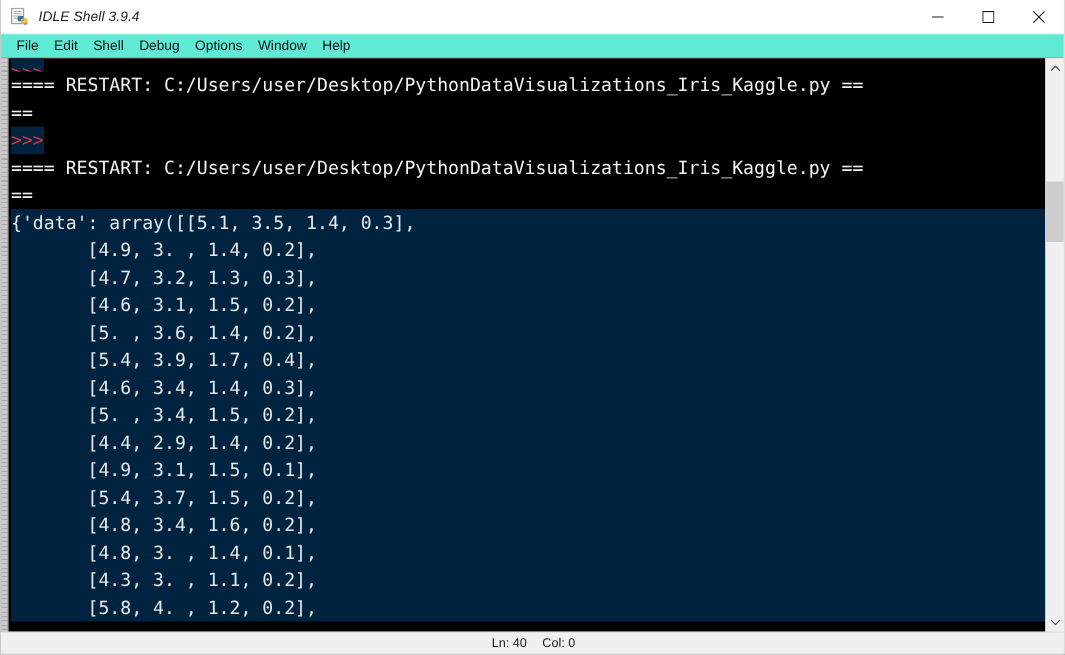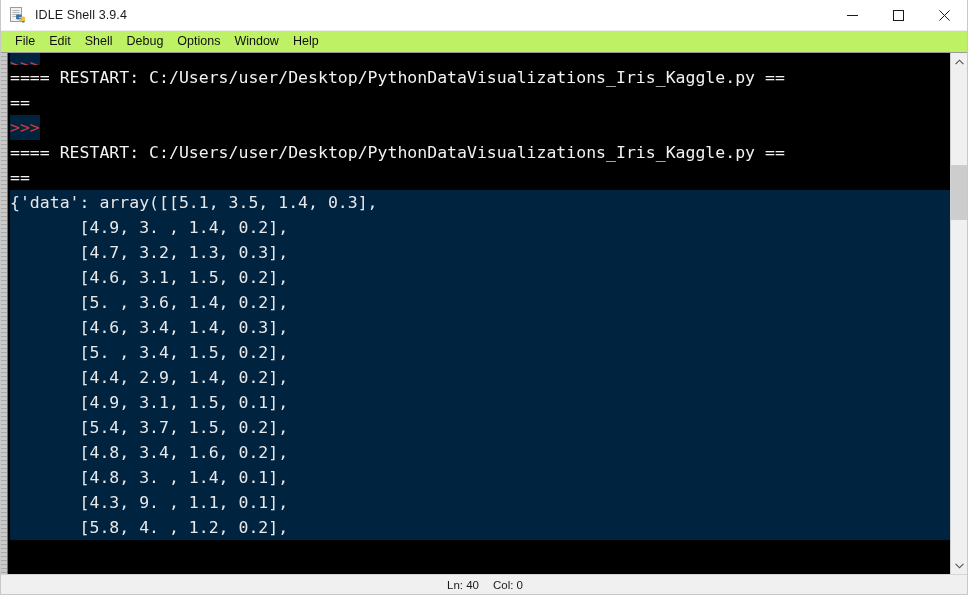--- a/index.html
+++ b/index.html
@@ -30,20 +30,21 @@
 
   
   .titlebar {
     height: 31px;
     min-height: 31px;
     background: #ffffff;
     display: flex;
     align-items: center;
     border-bottom: 1px solid #eeeeee;
     position: relative;
+    font-style: italic;
   }
   .title-icon {
     width: 17px;
     height: 17px;
     margin-left: 9px;
     margin-right: 8px;
     flex: 0 0 auto;
     position: relative;
   }
   .title-text {
@@ -67,21 +68,21 @@
     border: none;
     padding: 0;
     cursor: default;
   }
   .winbtn svg { display: block; }
 
   
   .menubar {
     height: 21px;
     min-height: 21px;
-    background: #bef264;
+    background: #5eead4;
     display: flex;
     align-items: flex-end;
     padding-left: 7px;
   }
   .menuitem {
     font-size: 12.5px;
     color: #111111;
     padding: 0 7px;
     line-height: 21px;
     white-space: nowrap;
@@ -267,28 +268,29 @@
       <div class="line"><span class="restart">==== RESTART: C:/Users/user/Desktop/PythonDataVisualizations_Iris_Kaggle.py ==</span></div>
       <div class="line"><span class="restart">==</span></div>
 
       <div class="datablock">
         <div class="line">{'data': array([[5.1, 3.5, 1.4, 0.3],</div>
         <div>
             <div class="line">       [4.9, 3. , 1.4, 0.2],</div>
             <div class="line">       [4.7, 3.2, 1.3, 0.3],</div>
             <div class="line">       [4.6, 3.1, 1.5, 0.2],</div>
             <div class="line">       [5. , 3.6, 1.4, 0.2],</div>
+            <div class="line">       [5.4, 3.9, 1.7, 0.4],</div>
             <div class="line">       [4.6, 3.4, 1.4, 0.3],</div>
             <div class="line">       [5. , 3.4, 1.5, 0.2],</div>
             <div class="line">       [4.4, 2.9, 1.4, 0.2],</div>
             <div class="line">       [4.9, 3.1, 1.5, 0.1],</div>
             <div class="line">       [5.4, 3.7, 1.5, 0.2],</div>
             <div class="line">       [4.8, 3.4, 1.6, 0.2],</div>
             <div class="line">       [4.8, 3. , 1.4, 0.1],</div>
-            <div class="line">       [4.3, 9. , 1.1, 0.1],</div>
+            <div class="line">       [4.3, 3. , 1.1, 0.2],</div>
             <div class="line">       [5.8, 4. , 1.2, 0.2],</div>
           </div>
       </div>
 
     </div>
 
     <div class="scrollbar">
       <div class="sb-arrow">
         <svg width="9" height="6" viewBox="0 0 9 6">
           <path d="M0.6 5.2 L4.5 1.2 L8.4 5.2" fill="none" stroke="#505050" stroke-width="1.1"></path>

